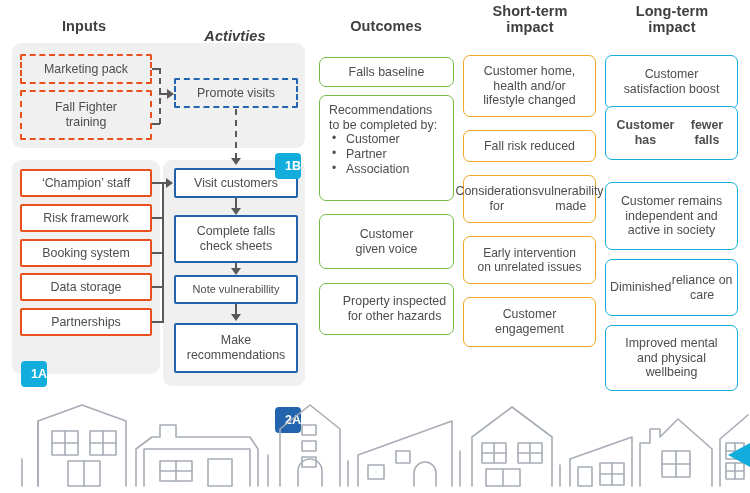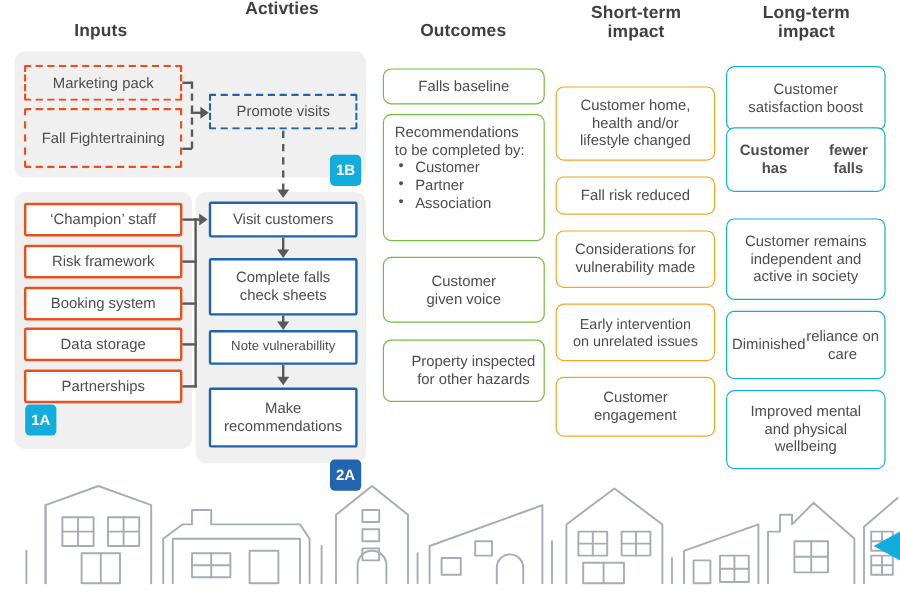--- a/index.html
+++ b/index.html
@@ -40,43 +40,43 @@
     color: #4d4d4d;
     font-size: 12.4px;
     line-height: 1.18;
     padding: 2px 4px;
   }
   .node.dashed-red  { border: 2.2px dashed #e8501e; background: transparent; border-radius: 2px; }
   .node.dashed-blue { border: 2.2px dashed #2264ad; background: transparent; border-radius: 2px; }
   .node.solid-red   { border: 2px solid #e8501e;  border-radius: 2px; }
   .node.solid-blue  { border: 2.4px solid #1f63ad; border-radius: 2px; }
   .node.green       { border: 1.8px solid #76bc43; border-radius: 7px; }
-  .node.orange      { border: 1.8px solid #f5a623; border-radius: 7px; margin-top: 17px; }
+  .node.orange      { border: 1.8px solid #f5a623; border-radius: 7px; }
   .node.cyan        { border: 1.8px solid #12addd; border-radius: 7px; }
 
   
   .node.list { align-items: flex-start; justify-content: flex-start; text-align: left; padding: 7px 9px; }
   .node.list .lead { display:block; }
   .node.list ul { list-style: none; margin: 0; padding: 0; }
   .node.list li { position: relative; padding-left: 17px; }
   .node.list li::before {
     content: "\2022";
     position: absolute; left: 3px; top: -1px;
     color: #4d4d4d; font-size: 12px;
   }
 
   
   .badge {
     position: absolute;
-    display: flex; align-items: center; justify-content: center;
+    display: flex; align-items: center; justify-content: flex-end;
     color: #ffffff;
     font-weight: bold;
     font-size: 12.5px;
     border-radius: 4px;
-    width: 26px; height: 26px;
+    width: 26px; height: 26px; margin-top: 24px;
   }
   .badge.cyan { background: #12addd; }
   .badge.blue { background: #2264ad; }
 
   
   .conn { position: absolute; background: #58595b; }
   .conn.v { width: 2px; }
   .conn.h { height: 2px; }
   .arrowhead {
     position: absolute;
@@ -104,21 +104,21 @@
   #skyline { position: absolute; left: 0; bottom: 0; width: 750px; height: 100px; }
 </style>
 </head>
 <body>
 
 <div id="stage">
 
   <div class="col-header" style="left:12px; top:18px; width:144px;">
     <span>Inputs</span>
   </div>
-  <div class="col-header" style="left:163px; top:0; width:144px;">
+  <div class="col-header" style="left:163px; top:28px; width:144px;font-style:italic;">
     <span>Activties</span>
   </div>
   <div class="col-header" style="left:316px; top:18px; width:140px;">
     <span>Outcomes</span>
   </div>
   <div class="col-header" style="left:460px; top:3px; width:140px;">
     <div>Short-term</div>
     <div>impact</div>
   </div>
   <div class="col-header" style="left:602px; top:3px; width:140px;">
@@ -128,21 +128,21 @@
 
   <div class="panel" style="left:12px; top:43px; width:293px; height:105px;"></div>
 
   <div class="panel" style="left:12px; top:160px; width:148px; height:214px;"></div>
 
   <div class="panel" style="left:163px; top:160px; width:142px; height:226px;"></div>
 
   <div class="node dashed-red" style="left:20px; top:54px; width:132px; height:30px;">
     <span>Marketing pack</span>
   </div>
-  <div class="node dashed-red" style="left:20px; top:90px; width:132px; height:50px; flex-direction:row;">
+  <div class="node dashed-red" style="left:20px; top:90px; width:132px; height:50px; flex-direction:column;">
     <span>Fall Fighter</span>
     <span>training</span>
   </div>
 
   <div class="node solid-red" style="left:20px; top:169px; width:132px; height:28px;">
     <span>‘Champion’ staff</span>
   </div>
   <div class="node solid-red" style="left:20px; top:204px; width:132px; height:28px;">
     <span>Risk framework</span>
   </div>
@@ -235,21 +235,21 @@
   </div>
 
   <div class="node orange" style="left:463px; top:55px; width:133px; height:62px; flex-direction:column;">
     <span>Customer home,</span>
     <span>health and/or</span>
     <span>lifestyle changed</span>
   </div>
   <div class="node orange" style="left:463px; top:130px; width:133px; height:32px;">
     <span>Fall risk reduced</span>
   </div>
-  <div class="node orange" style="left:463px; top:175px; width:133px; height:48px; flex-direction:column;">
+  <div class="node orange" style="left:463px; top:175px; width:133px; height:48px; flex-direction:row;">
     <span>Considerations for</span>
     <span>vulnerability made</span>
   </div>
   <div class="node orange" style="left:463px; top:236px; width:133px; height:48px; flex-direction:column; font-size:12px;">
     <span>Early intervention</span>
     <span>on unrelated issues</span>
   </div>
   <div class="node orange" style="left:463px; top:297px; width:133px; height:50px; flex-direction:column;">
     <span>Customer</span>
     <span>engagement</span>

